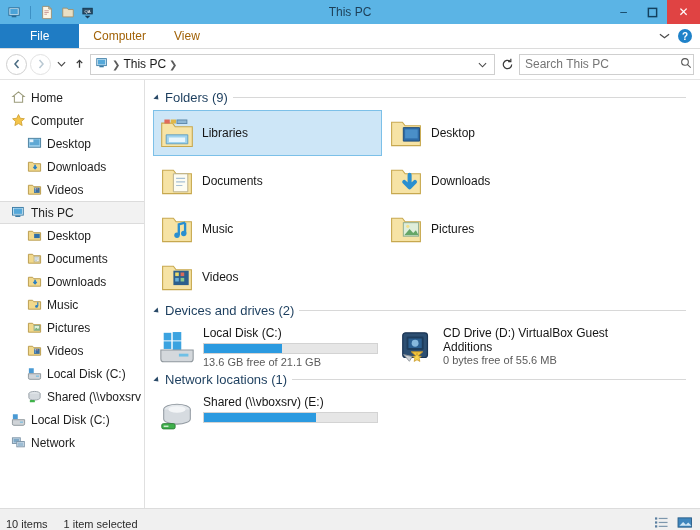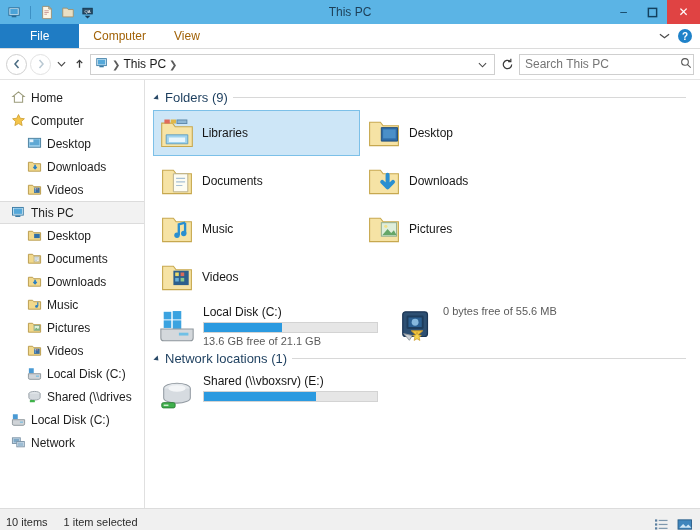--- a/index.html
+++ b/index.html
@@ -95,39 +95,39 @@
   .section-head { display: flex; align-items: center; gap: 5px; margin: 2px 0 4px 2px; }
   .sect-tri {
     width: 0; height: 0; border-left: 4px solid #2a4a68; border-top: 3px solid transparent;
     border-bottom: 3px solid transparent; transform: rotate(45deg); margin-right: 1px;
   }
   .sect-title { font-size: 13px; color: #1c3e5e; white-space: nowrap; }
   .sect-rule { flex: 1; height: 1px; background: #d8d8d8; margin-right: 14px; }
 
   .grid { display: flex; flex-wrap: wrap; }
   .tile {
-    width: 207px; height: 46px; display: flex; align-items: center; gap: 6px;
+    width: 229px; height: 46px; display: flex; align-items: center; gap: 6px;
     padding: 2px 4px; margin: 1px 0; border: 1px solid transparent;
   }
   .tile.selected { background: #cde6f7; border: 1px solid #7cc0e8; }
   .tile-ico { width: 38px; height: 38px; flex: 0 0 38px; display: flex; align-items: center; justify-content: center; }
   .tile-label { font-size: 12px; color: #161616; }
 
   .dtile { width: 240px; display: flex; gap: 6px; padding: 2px 4px; align-items: flex-start; }
   .dtile-ico { width: 40px; height: 40px; flex: 0 0 40px; display: flex; align-items: center; justify-content: center; margin-top: 4px; }
   .dtile-body { flex: 1; padding-top: 2px; min-width: 0; }
   .dtile-name { font-size: 12px; color: #161616; line-height: 14px; }
   .bar { width: 175px; height: 11px; background: #e6e6e6; border: 1px solid #d3d3d3; margin: 3px 0 2px 0; }
   .bar-fill { height: 100%; background: #2b9ae0; }
   .dtile-sub { font-size: 11px; color: #5a5a5a; }
 
   
   .statusbar {
     height: 22px; flex: 0 0 22px; background: #f0f0f0; border-top: 1px solid #dcdcdc;
-    display: flex; align-items: flex-start; padding: 7px 6px; gap: 16px; font-size: 11px; color: #2b2b2b;
+    display: flex; align-items: flex-end; padding: 0 6px; gap: 16px; font-size: 11px; color: #2b2b2b;
   }
   .status-right { margin-left: auto; display: flex; align-items: center; gap: 6px; }
   .viewbtn { width: 18px; height: 16px; display: flex; align-items: center; justify-content: center; }
 </style>
 </head>
 <body>
 
 <div class="window">
 
   <div class="titlebar">
@@ -374,21 +374,21 @@
             <span class="nav-label">Local Disk (C:)</span>
           </div>
           <div class="nav-item lvl1">
             <span class="nav-ico">
               <svg width="15" height="15" viewBox="0 0 16 16">
                 <ellipse cx="8" cy="5" rx="6" ry="2.4" fill="#e0e4e8" stroke="#97a0a8"></ellipse>
                 <path d="M2 5v4.4c0 1.3 2.7 2.4 6 2.4s6-1.1 6-2.4V5" fill="#d4d9de" stroke="#97a0a8"></path>
                 <rect x="3" y="11.8" width="5.4" height="2.4" rx="0.7" fill="#3fb24a"></rect>
               </svg>
             </span>
-            <span class="nav-label">Shared (\\drives</span>
+            <span class="nav-label">Shared (\\vboxsrv</span>
           </div>
           <div class="nav-item lvl0">
             <span class="nav-ico">
               <svg width="15" height="15" viewBox="0 0 16 16">
                 <rect x="2" y="2.4" width="5.2" height="5.2" fill="#4a9ad4"></rect>
                 <path d="M1.5 8.2h13v4.4a1.6 1.6 0 0 1-1.6 1.6H3.1a1.6 1.6 0 0 1-1.6-1.6z" fill="#d0d4d8" stroke="#8e969c"></path>
                 <rect x="9.5" y="10.2" width="3.3" height="1.3" fill="#7bbde0"></rect>
               </svg>
             </span>
             <span class="nav-label">Local Disk (C:)</span>
@@ -488,20 +488,25 @@
                 <rect x="18" y="15" width="4" height="4" fill="#e8d86a"></rect>
                 <rect x="24" y="15" width="4" height="4" fill="#d96a5a"></rect>
                 <rect x="18" y="21" width="4" height="4" fill="#6ab0d8"></rect>
                 <rect x="24" y="21" width="4" height="4" fill="#8ac88a"></rect>
               </svg>
             </span>
             <span class="tile-label">Videos</span>
           </div>
         </div>
 
+      <div class="section-head">
+        <span class="sect-tri"></span>
+        <span class="sect-title">Devices and drives (2)</span>
+        <span class="sect-rule"></span>
+      </div>
       <div class="grid" id="devices-grid">
           <div class="dtile">
             <span class="dtile-ico">
               <svg width="38" height="38" viewBox="0 0 40 40">
                 <path d="M6 4h8v8H6z" fill="#3ba3e0"></path>
                 <path d="M15.5 3.2h9v8.8h-9z" fill="#3ba3e0"></path>
                 <path d="M6 13h8v8H6z" fill="#3ba3e0"></path>
                 <path d="M15.5 13h9v9h-9z" fill="#3ba3e0"></path>
                 <path d="M3 22h34v9.5a3 3 0 0 1-3 3H6a3 3 0 0 1-3-3z" fill="#d4d8dc" stroke="#8f979d" stroke-width="1.1"></path>
                 <rect x="22" y="26" width="10" height="3" fill="#6fc0e6"></rect>
@@ -521,20 +526,21 @@
                 <rect x="5" y="4" width="26" height="26" rx="3" fill="#2d4f72" stroke="#1b3554" stroke-width="1.3"></rect>
                 <rect x="9" y="8" width="18" height="14" rx="1.5" fill="#1d3c5c"></rect>
                 <path d="M11 10h14v10H11z" fill="#2b5f91"></path>
                 <circle cx="18" cy="15" r="3.6" fill="#86b8dd"></circle>
                 <path d="M6 27l6 7 3-5z" fill="#cfd4d8" stroke="#93999e"></path>
                 <path d="M14 24l6 5.5 6-5.5z" fill="#f2c63c" stroke="#c9992a"></path>
                 <path d="M20 25.5l1.4 3 3.2.3-2.4 2.1.8 3.2-3-1.7-3 1.7.8-3.2-2.4-2.1 3.2-.3z" fill="#f7d44f" stroke="#c9992a" stroke-width="0.8"></path>
               </svg>
             </span>
             <div class="dtile-body">
+              <div class="dtile-name">CD Drive (D:) VirtualBox Guest Additions</div>
               <div class="dtile-sub">0 bytes free of 55.6 MB</div>
             </div>
           </div>
         </div>
 
       <div class="section-head">
         <span class="sect-tri"></span>
         <span class="sect-title">Network locations (1)</span>
         <span class="sect-rule"></span>
       </div>

